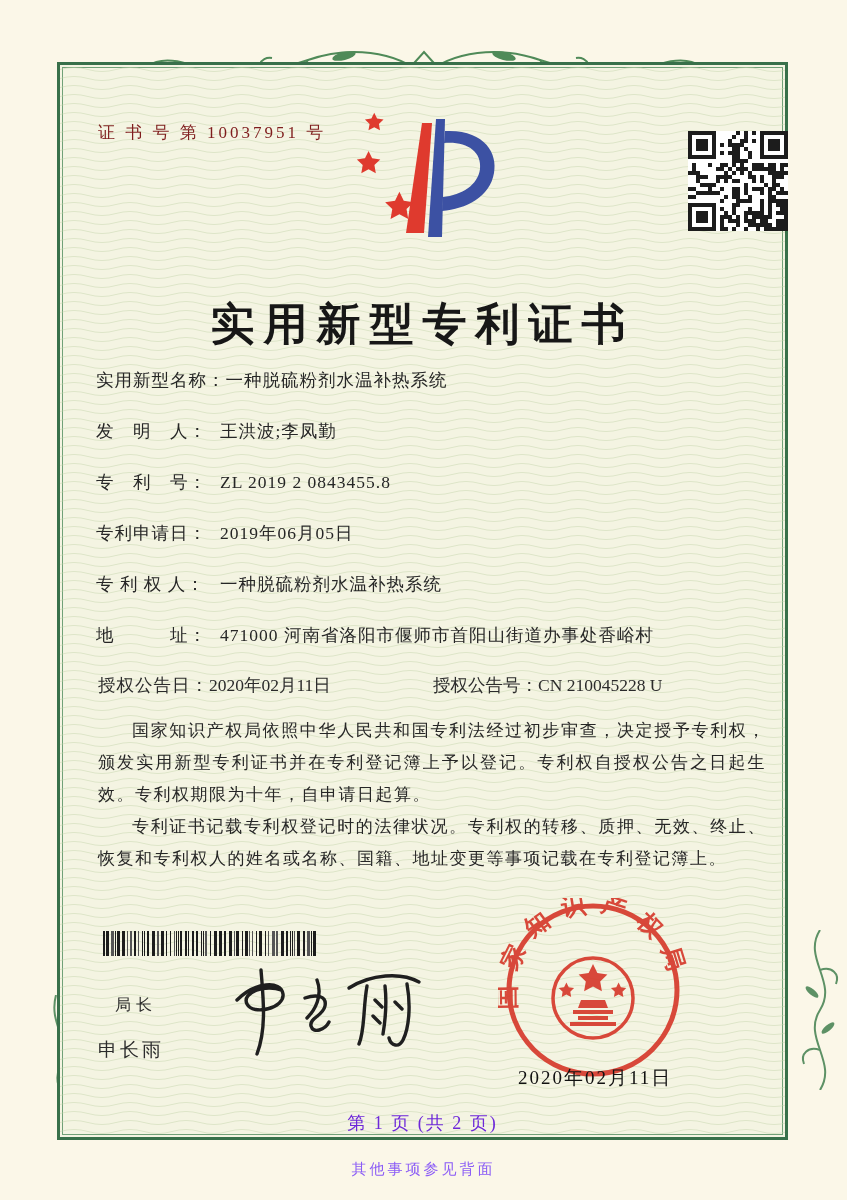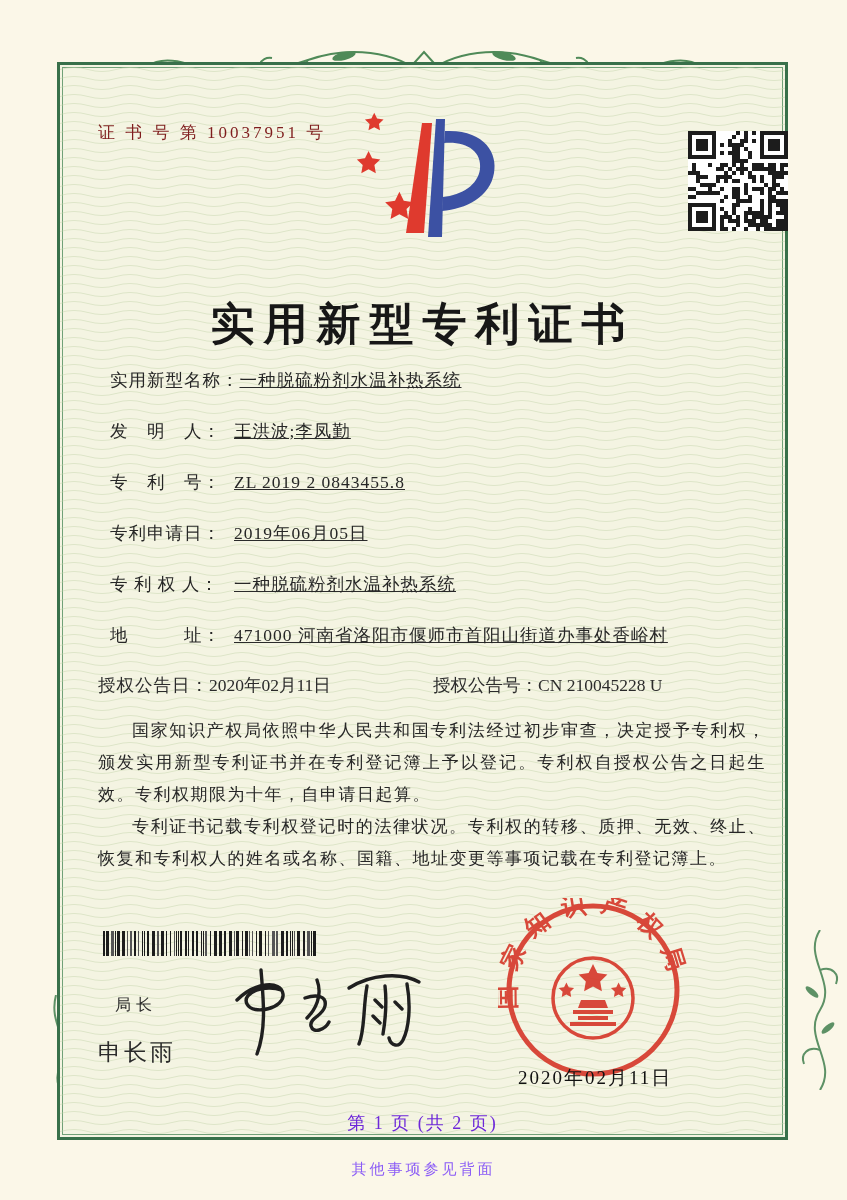--- a/index.html
+++ b/index.html
@@ -26,35 +26,35 @@
     letter-spacing:3px; color:#7f1d1d;
   }
   .logo { position:absolute; left:286px; top:40px; }
   .qr { position:absolute; left:628px; top:66px; width:100px; height:100px; background:#fff; }
   .title {
     position:absolute; left:0; top:198px; width:100%; text-align:center;
     font-size:44px; font-weight:bold; letter-spacing:9px; color:#171717;
     white-space:nowrap;
     margin-top:32px;
   }
-  .fields { position:absolute; left:50px; top:303px; width:660px;text-decoration:underline; }
+  .fields { position:absolute; left:36px; top:303px; width:660px; }
   .field-row { height:51px; font-size:17.5px; color:#262626; white-space:nowrap; }
   .field-label { display:inline-block; min-width:124px; letter-spacing:1px; }
   .field-value { letter-spacing:1px; }
   .grant-row { position:absolute; left:38px; top:608px; width:680px; font-size:17.5px; white-space:nowrap; }
   .grant-no { position:absolute; left:335px; top:0; }
   .paragraphs {
     position:absolute; left:38px; top:650px; width:668px;
     font-size:17px; line-height:1.88; letter-spacing:1.5px;
     text-align:justify; color:#262626;
   }
   .paragraphs p { text-indent:2em; }
   .barcode { position:absolute; left:43px; top:866px; }
   .signer-title { position:absolute; left:38px; top:930px; font-size:16px; letter-spacing:5px;margin-left:17px; }
-  .signer-name  { position:absolute; left:38px; top:972px; font-size:23px; letter-spacing:3px;font-family:Liberation Mono, monospace; }
+  .signer-name  { position:absolute; left:38px; top:972px; font-size:19px; letter-spacing:3px;font-family:Liberation Mono, monospace; }
   .signature { position:absolute; left:155px; top:893px; }
   .seal { position:absolute; left:438px; top:833px; opacity:.92; }
   .seal-date {
     position:absolute; left:458px; top:1000px; font-size:19px;
     letter-spacing:2px; color:#111;
   }
   .page-indicator {
     position:absolute; left:0; top:1046px; width:100%; text-align:center;
     font-size:18px; letter-spacing:2px; color:#6d28d9;
   }

